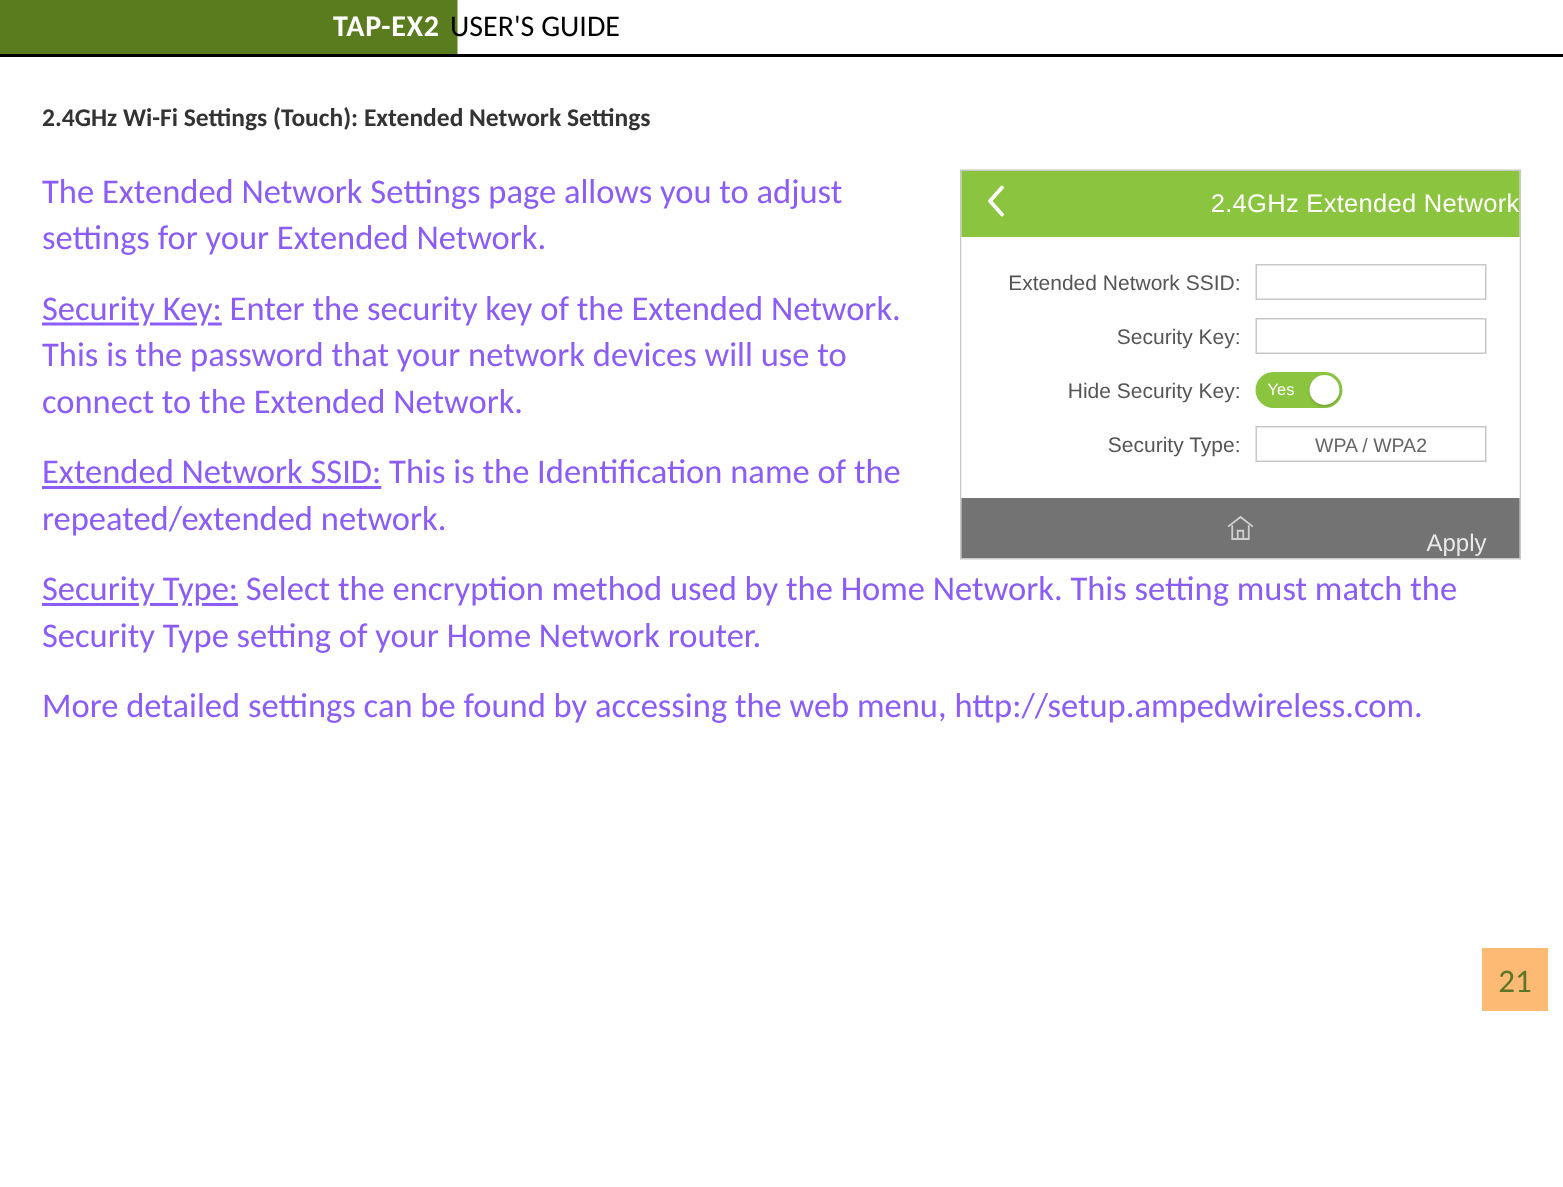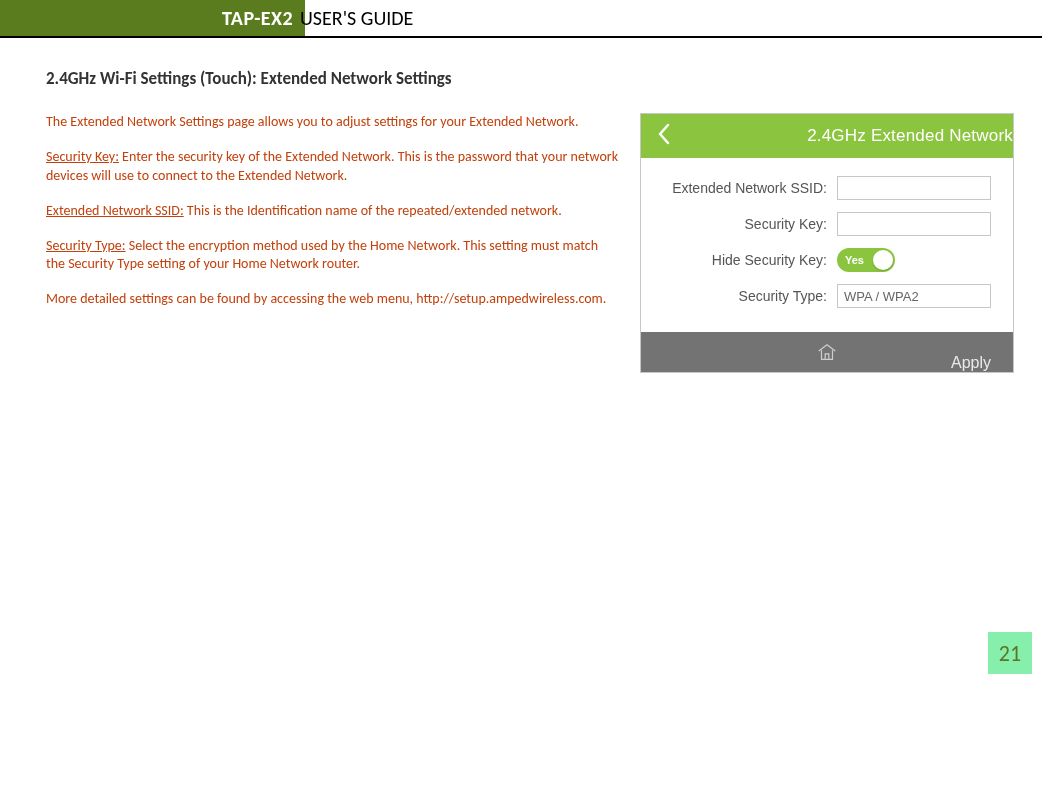--- a/index.html
+++ b/index.html
@@ -6,25 +6,25 @@
   html, body { width: 1042px; height: 791px; background: #fff; font-family: Calibri, Arial, sans-serif; color: #333; }
   .page { position: relative; width: 1042px; height: 692px; padding: 0; }
   
   
   .header-bar { position: relative; height: 38px; border-bottom: 2px solid #000; margin-top: 0; }
   .header-green { position: absolute; left: 0; top: 0; width: 290px; height: 36px; background: #5a7c1e; }
   .header-tab { position: absolute; left: 210px; top: 0; height: 36px; background: #5a7c1e; color: #fff; font-weight: bold; font-size: 20px; line-height: 36px; padding: 0 12px; letter-spacing: 0.5px; }
   .header-title { position: absolute; left: 300px; top: 0; height: 36px; line-height: 36px; font-weight: normal; font-size: 20px; color: #000; }
   
   
-  .content { padding: 30px 28px 0 46px; }
+  .content { padding: 30px 28px 0 28px; }
   .section-title { font-weight: bold; font-size: 17px; color: #333; margin-bottom: 24px; }
   
   .body-wrap { position: relative; }
-  .text-col { font-size: 14px; line-height: 1.35; color: #c2410c; }
+  .text-col { font-size: 23px; line-height: 1.35; color: #8b5cf6; }
   .text-col p { margin-bottom: 16px; }
   .text-col .u { text-decoration: underline; }
   
   
   .shot {
     float: right;
     width: 374px;
     border: 1px solid #c7c7c7;
     margin-left: 20px;
     margin-bottom: 4px;
@@ -45,43 +45,42 @@
   .shot-body { padding: 18px 16px 12px 16px; background: #fff; }
   .form-row { display: flex; align-items: center; margin-bottom: 12px; }
   .form-label { flex: 0 0 180px; text-align: right; font-size: 14px; color: #555; padding-right: 10px; font-weight: 300; }
   .form-ctrl { flex: 0 0 154px; }
   .txt-input {
     width: 154px; height: 24px; border: 1px solid #c7c7c7; background: #fff; font-size: 13px; padding: 0 4px;
   }
   .toggle {
     width: 58px; height: 24px; border-radius: 12px; background: #8bc53f; position: relative; display: flex; align-items: center;
     cursor: pointer;
-    font-weight: bold;
   }
   .toggle-label { color: #fff; font-size: 11px; padding-left: 8px; }
   .toggle-knob { position: absolute; right: 2px; top: 2px; width: 20px; height: 20px; border-radius: 50%; background: #fff; box-shadow: 0 1px 2px rgba(0,0,0,0.2); }
   .select-box {
     width: 154px; height: 24px; border: 1px solid #c7c7c7; background: #fff; font-size: 13px; color: #666;
-    display: flex; align-items: center; padding: 0 6px; cursor: pointer; font-weight: 300;
+    display: flex; align-items: center; padding: 0 6px; cursor: pointer; font-weight: 300; justify-content: center;
   }
   
   .shot-footer {
     height: 40px; background: #737373; color: #e6e6e6; position: relative; display: flex; align-items: flex-end; justify-content: flex-end;
   }
   .home-icon {
     position: absolute; left: 50%; top: 50%; transform: translate(-50%, -50%);
     width: 22px; height: 22px; opacity: 0.85;
   }
   .home-icon svg { width: 22px; height: 22px; stroke: #e0e0e0; fill: none; stroke-width: 1.3; }
   .apply-btn { color: #e9e9e9; font-size: 16px; padding-right: 22px; cursor: pointer; font-weight: 300; }
   
   
   .page-number {
     position: absolute; right: 10px; bottom: 18px; width: 44px; height: 42px;
-    background: #86efac; color: #5a7626; font-size: 22px; display: flex; align-items: center; justify-content: center;
+    background: #fdba74; color: #5a7626; font-size: 22px; display: flex; align-items: center; justify-content: center;
   }
   
   .clear { clear: both; }
 </style>
 </head>
 <body>
 
 <div class="page">
   <div class="header-bar">
     <div class="header-green"></div>

